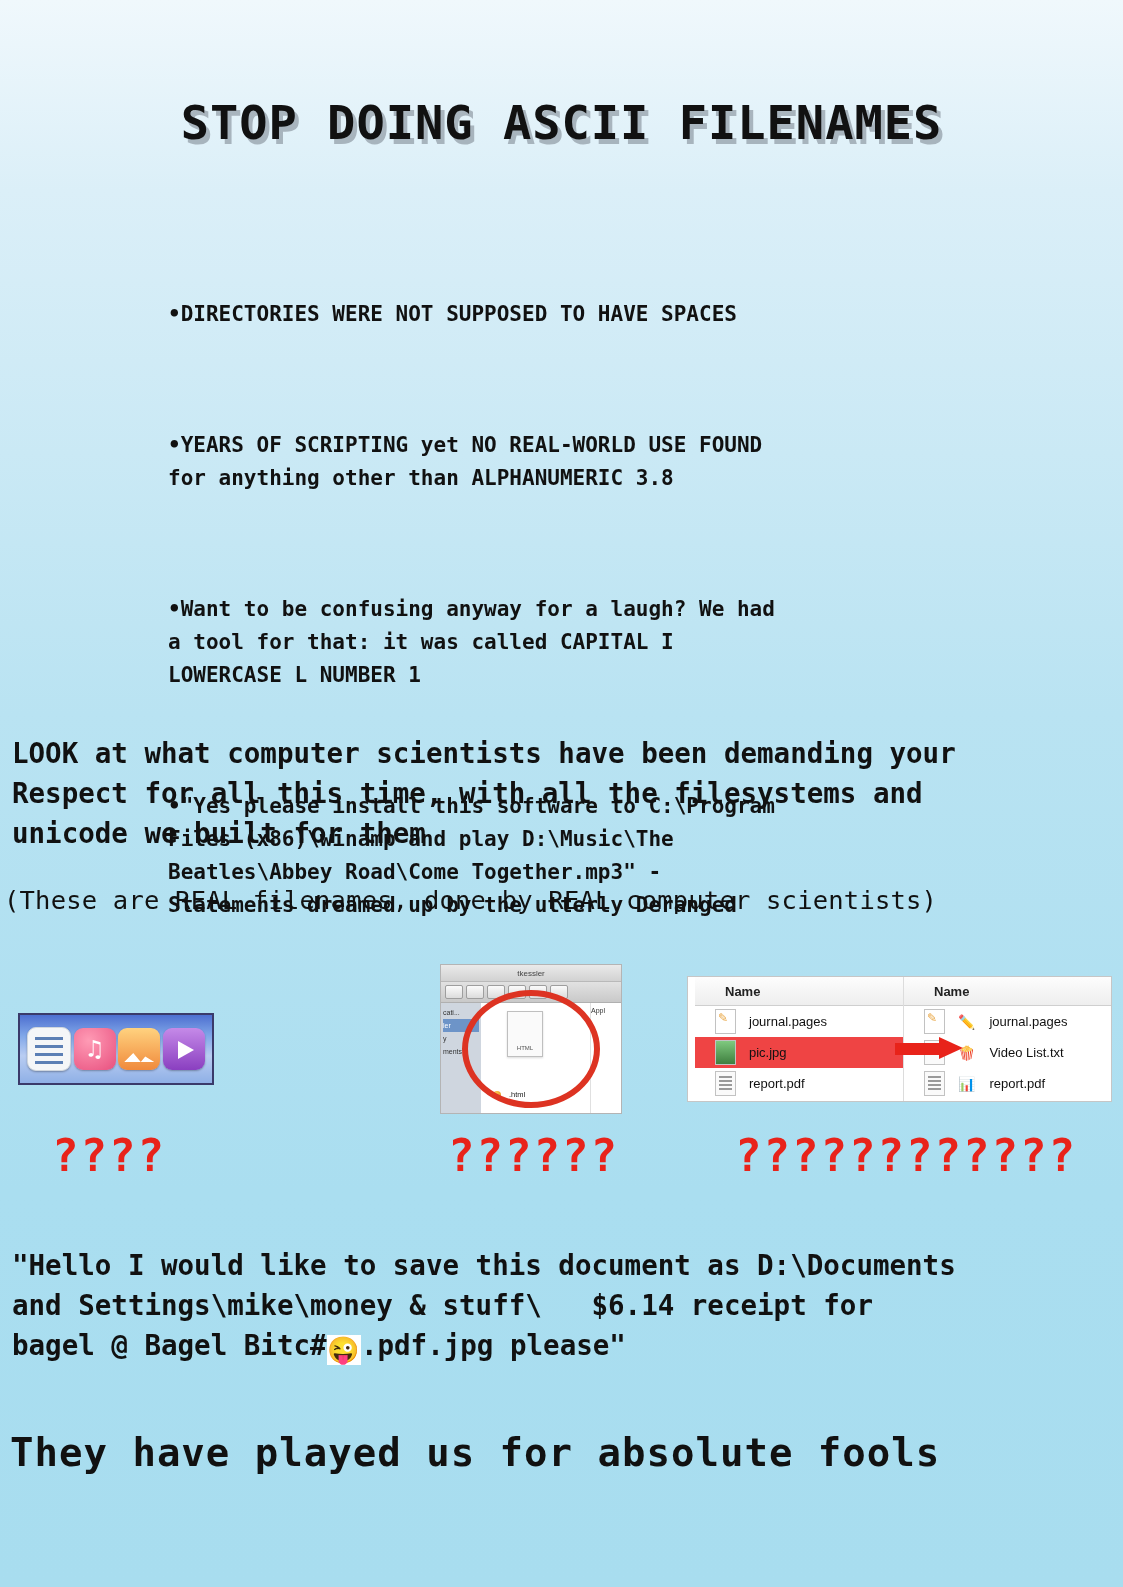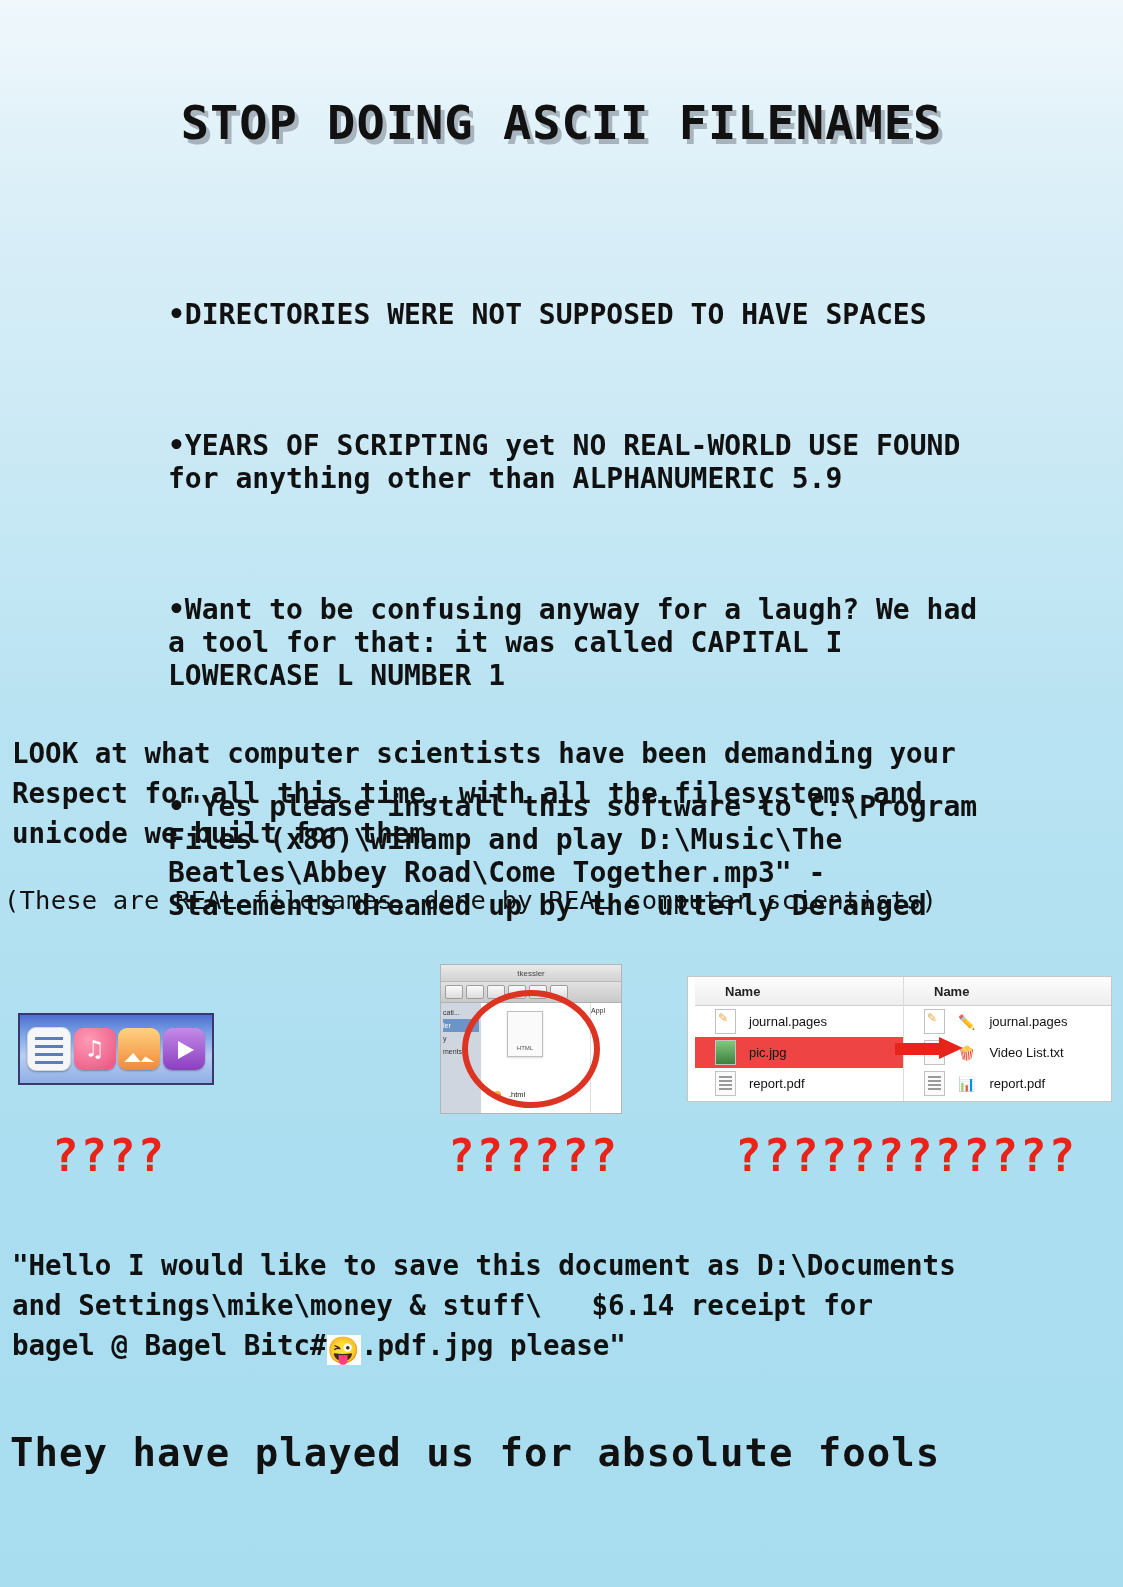--- a/index.html
+++ b/index.html
@@ -37,21 +37,21 @@
     text-shadow: 4px 5px 0 rgba(120,130,140,0.55);
     font-family: "DejaVu Sans Mono", "Liberation Mono", monospace;
   }
 
   
   .bullets {
     position: absolute;
     top: 192px;
     left: 168px;
     width: 880px;
-    font-size: 28px;
+    font-size: 21px;
     line-height: 33px;
     font-weight: bold;
     color: #111;
     white-space: pre-wrap;
   }
   .bullet {
     margin-bottom: 32px;
   }
   .bullet:last-child { margin-bottom: 0; }
 
@@ -396,21 +396,21 @@
 </head>
 <body>
 
 <div class="page">
 
   <div class="title">STOP DOING ASCII FILENAMES</div>
 
   <div class="bullets">
     <div class="bullet">•DIRECTORIES WERE NOT SUPPOSED TO HAVE SPACES</div>
     <div class="bullet">•YEARS OF SCRIPTING yet NO REAL-WORLD USE FOUND
-for anything other than ALPHANUMERIC 5.9</div>
+for anything other than ALPHANUMERIC 3.8</div>
     <div class="bullet">•Want to be confusing anyway for a laugh? We had
 a tool for that: it was called CAPITAL I
 LOWERCASE L NUMBER 1</div>
     <div class="bullet">•"Yes please install this software to C:\Program
 Files (x86)\winamp and play D:\Music\The
 Beatles\Abbey Road\Come Together.mp3" -
 Statements dreamed up by the utterly Deranged</div>
   </div>
 
   <div class="look">LOOK at what computer scientists have been demanding your

